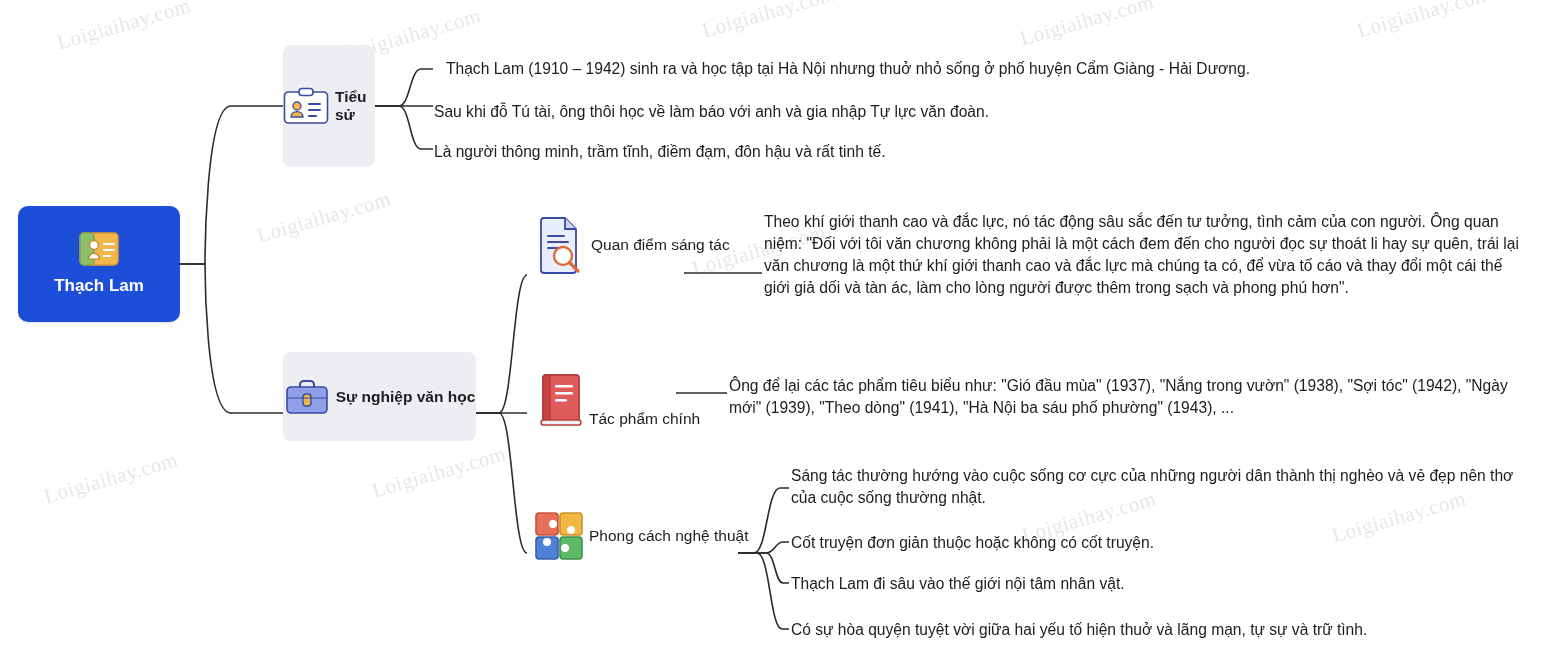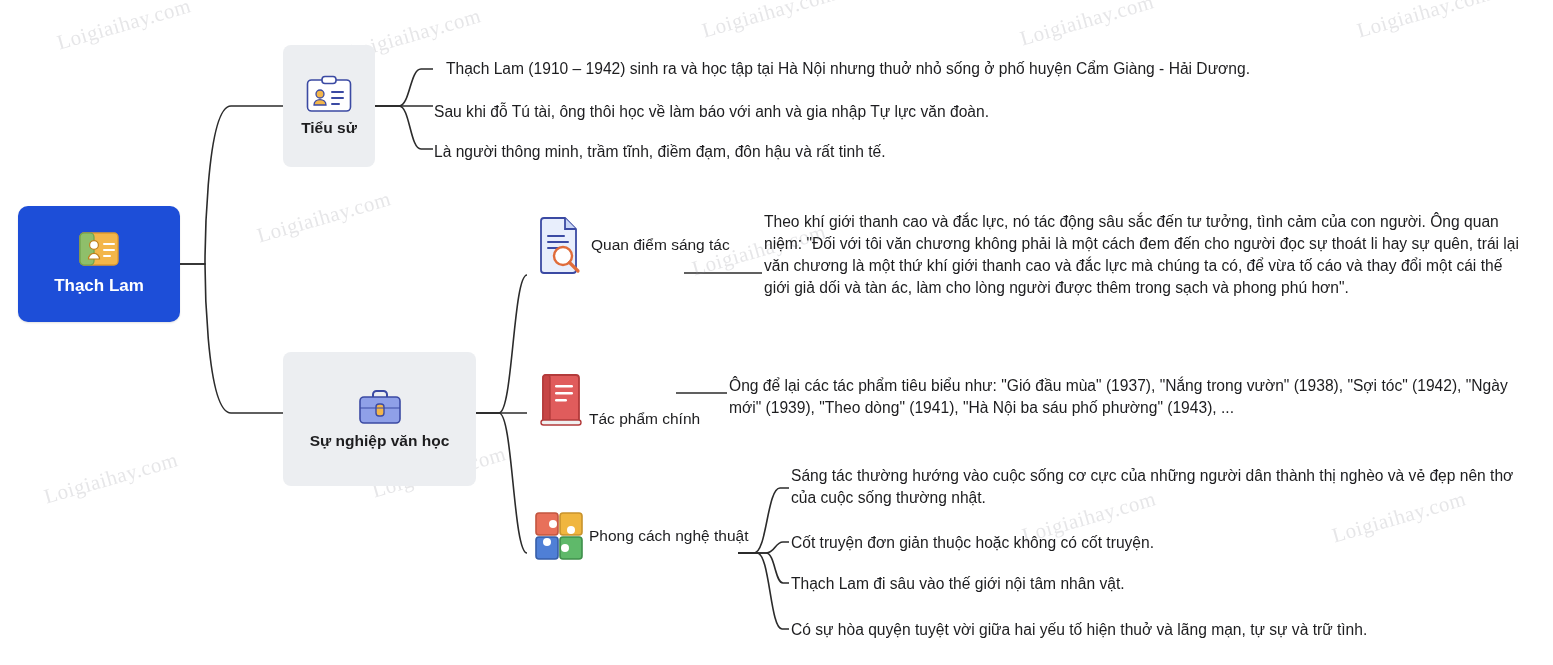--- a/index.html
+++ b/index.html
@@ -55,41 +55,40 @@
     color: #ffffff;
     font-size: 17px;
     font-weight: bold;
   }
   
   .branch-node {
     position: absolute;
     background: #eceef1;
     border-radius: 8px;
     display: flex;
-    flex-direction: column;
     align-items: center;
     justify-content: center;
     gap: 6px;
   }
   .branch-label {
     font-size: 15.5px;
     font-weight: bold;
     color: #1d1d1f;
   }
   #node-tieu-su {
     left: 283px;
     top: 45px;
     width: 92px;
     height: 122px;
   }
   #node-su-nghiep {
     left: 283px;
     top: 352px;
     width: 193px;
-    height: 134px;
+    height: 89px;
     text-align: right;
   }
   
   .sub-node {
     position: absolute;
     display: flex;
     flex-direction: row;
     align-items: center;
     gap: 4px;
   }

